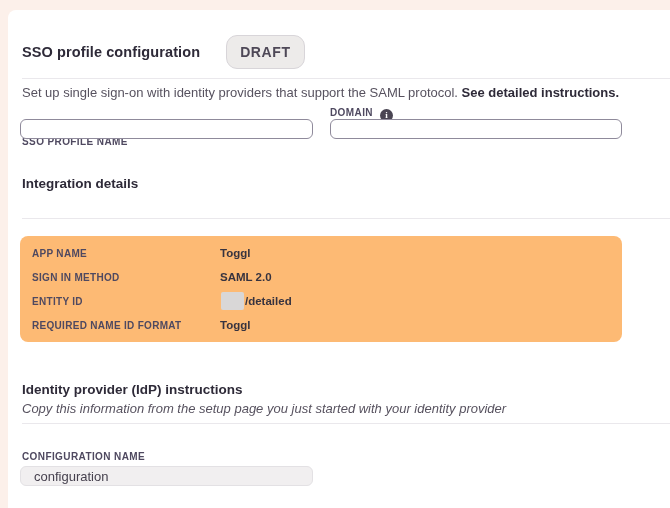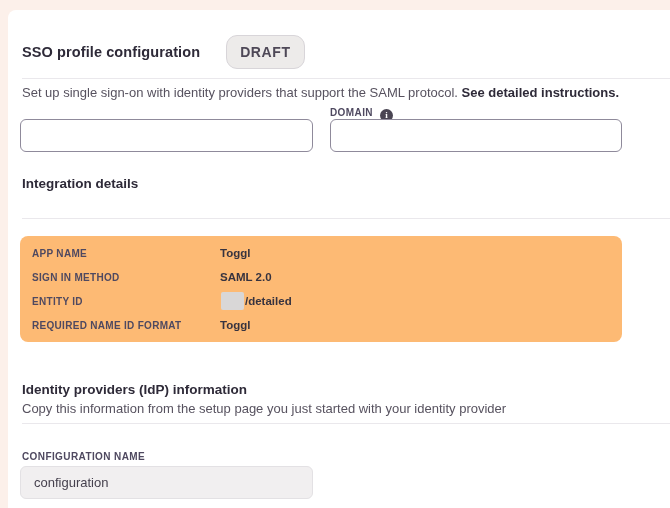--- a/index.html
+++ b/index.html
@@ -34,21 +34,21 @@
   .subtitle .link { font-weight: 700; color: #2e2a38; cursor: pointer; }
 
   .divider { height: 1px; background: #eae8ec; }
 
   .field-label {
     font-size: 10px; font-weight: 700; letter-spacing: 0.4px;
     color: #4f4960; text-transform: uppercase;
   }
   .text-input {
     border: 1px solid #8f8a9b; border-radius: 6px;
-    height: 33px; background: #ffffff;
+    height: 20px; background: #ffffff;
     font-family: "Liberation Sans", sans-serif;
     font-size: 13px; color: #37333f;
     padding: 0 13px; outline: none;
   }
   .text-input.filled {
     background: #f1eff0; border-color: #e3e1e4; color: #46414e;
   }
 
   .info-icon {
     display: inline-flex; align-items: center; justify-content: center;
@@ -126,21 +126,21 @@
           <span class="redacted narrow"></span>
           <span>/detailed</span>
         </span>
     </div>
     <div class="info-row">
       <span class="row-label">REQUIRED NAME ID FORMAT</span>
       <span class="row-value">Toggl</span>
     </div>
   </div>
 
-  <div class="abs section-title" style="left:14px; top:372px;">Identity providers (IdP) information</div>
-  <div class="abs section-sub" style="left:14px; top:391px;">Copy this information from the setup page you just started with your identity provider</div>
+  <div class="abs section-title" style="left:14px; top:372px;">Identity provider (IdP) instructions</div>
+  <div class="abs section-sub" style="left:14px; top:391px;font-style:italic;">Copy this information from the setup page you just started with your identity provider</div>
 
   <div class="abs divider" style="left:14px; top:413px; width:666px;"></div>
 
   <div class="abs field-label" style="left:14px; top:441px;">CONFIGURATION NAME</div>
   <input class="abs text-input filled" style="left: 12px; top: 456px; width: 293px;" type="text" value="configuration">
 
 </div>
 
 </body></html>

